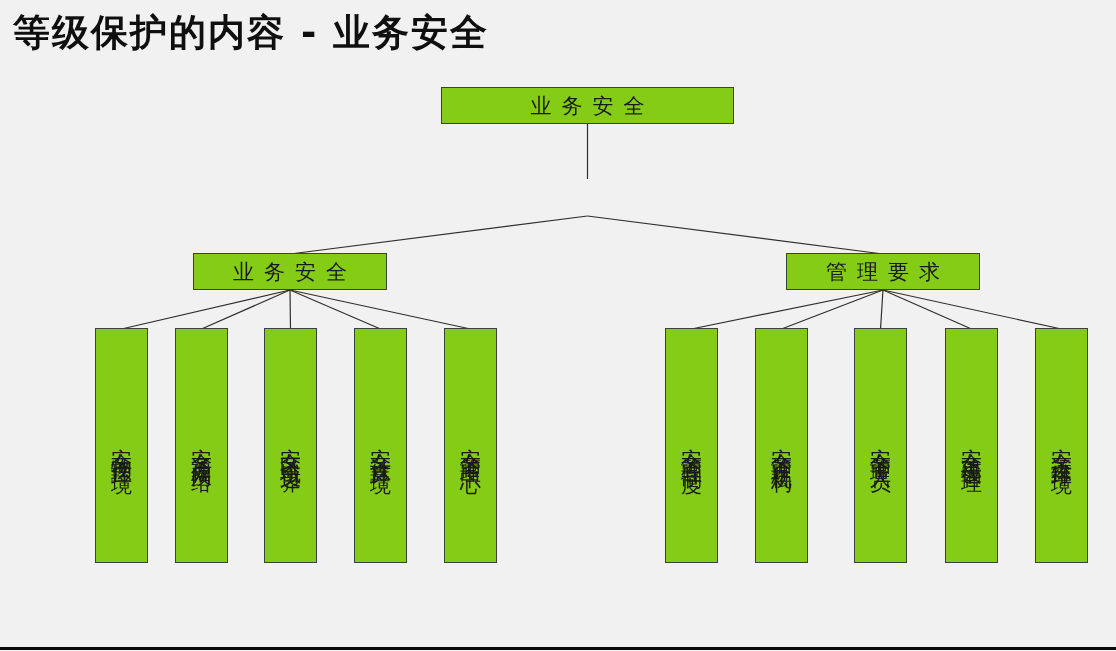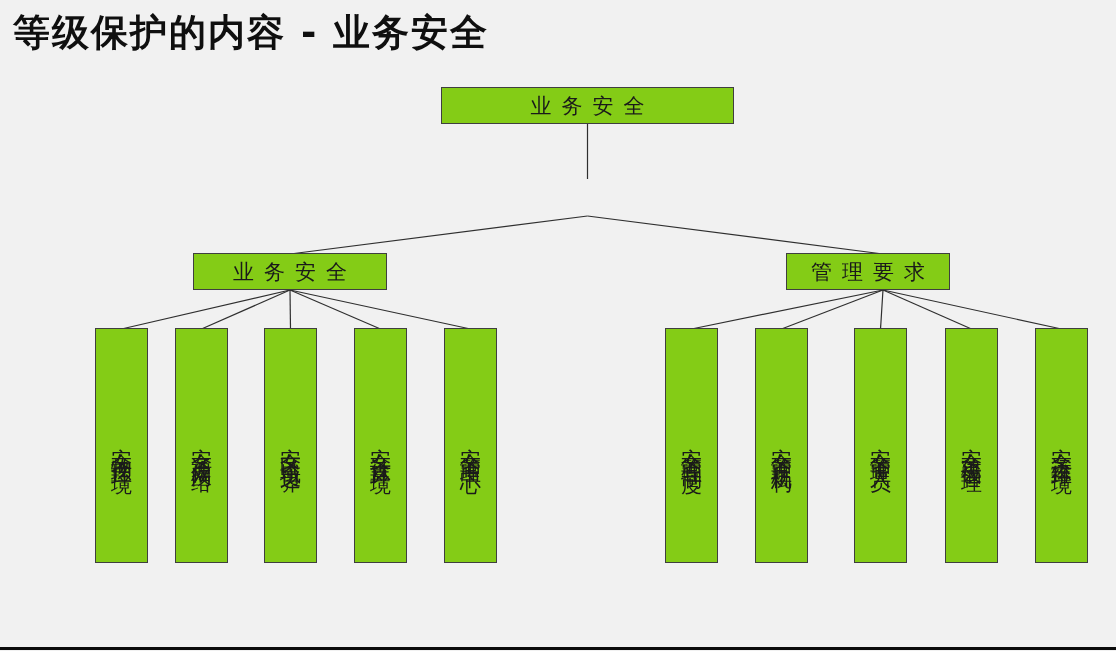--- a/index.html
+++ b/index.html
@@ -63,21 +63,21 @@
   .vnode .vtext {
     writing-mode: vertical-rl;
     text-orientation: upright;
     letter-spacing: 5px;
     white-space: nowrap;
   }
   .node-root, .node-base { left: 441px; width: 293px; }
   .node-root { top: 87px; }
   .node-base { top: 179px; }
   .node-tech { left: 193px; top: 253px; width: 194px; }
-  .node-mgmt { left: 786px; top: 253px; width: 164px; }
+  .node-mgmt { left: 786px; top: 253px; width: 194px; }
   .bottom-rule {
     position: absolute;
     left: 0;
     top: 647px;
     width: 1116px;
     height: 3px;
     background: #0b0b0b;
   }
 </style>
 </head>

